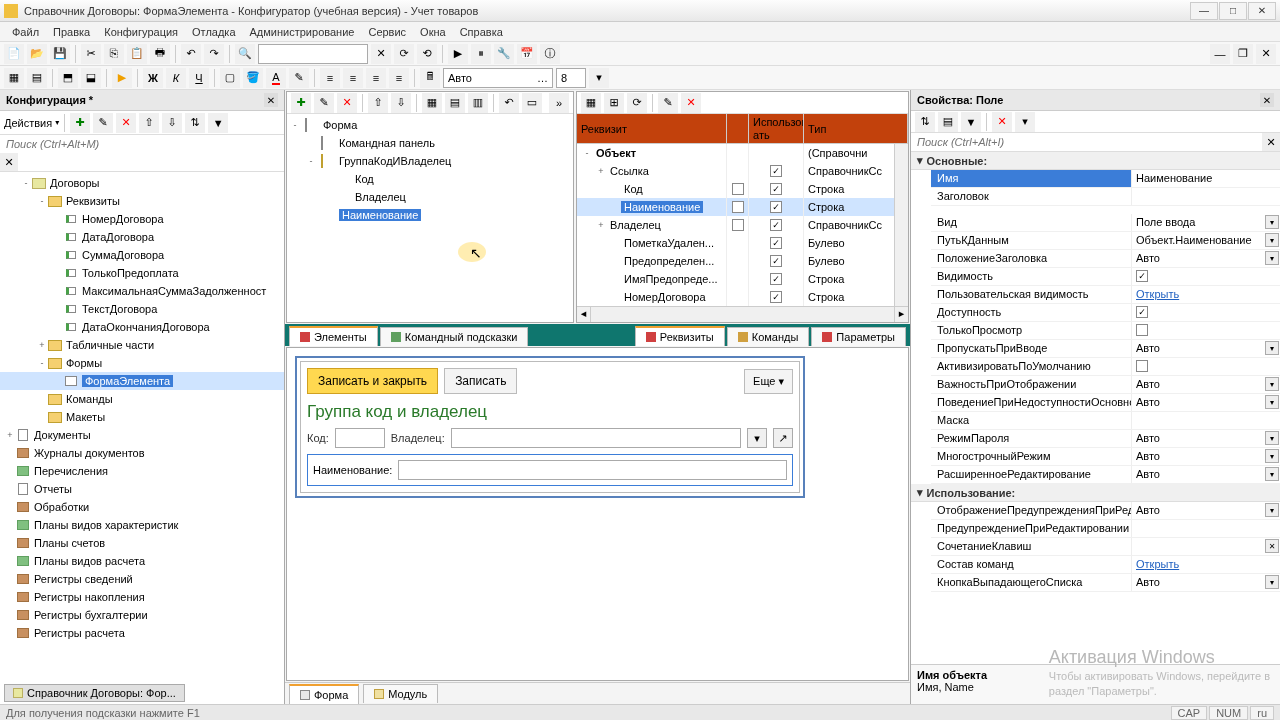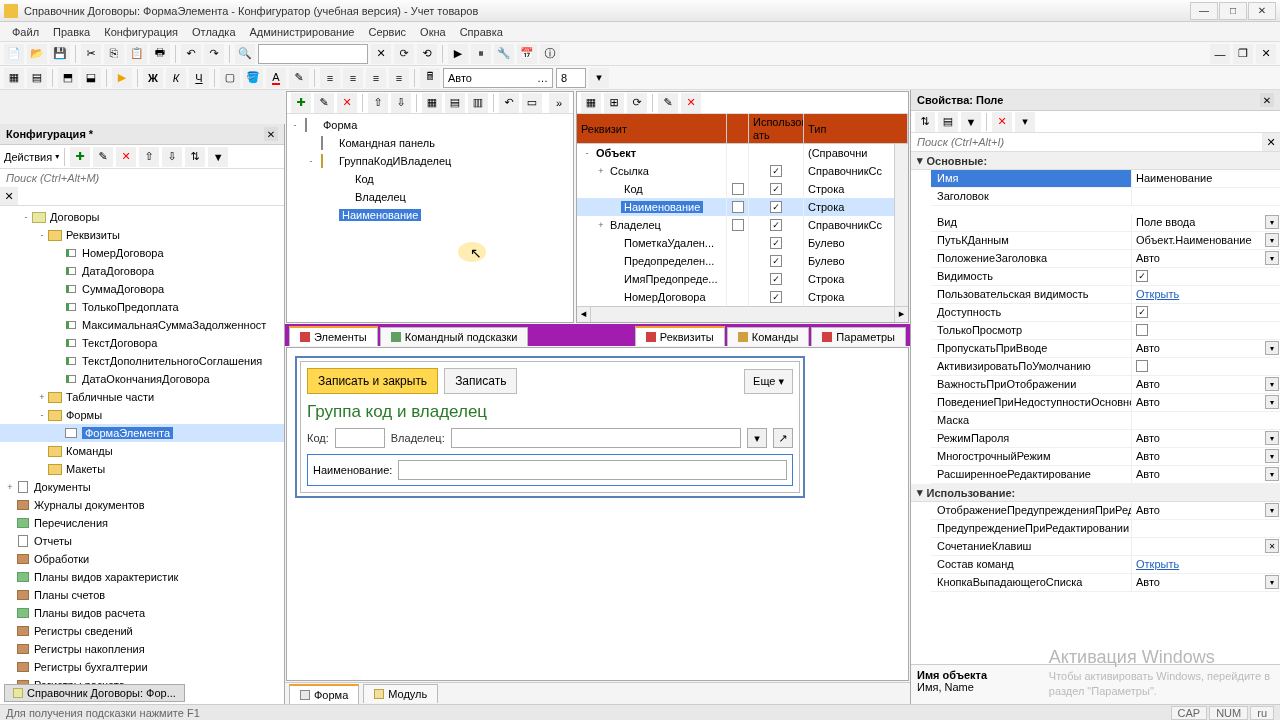--- a/index.html
+++ b/index.html
@@ -13,21 +13,21 @@
 .menubar { height: 20px; background: #f4f4f4; display: flex; align-items: center; padding: 0 6px; gap: 2px; border-bottom: 1px solid #ddd; }
 .menubar span { padding: 3px 6px; color: #333; }
 .toolbar { height: 24px; background: #f7f7f7; display: flex; align-items: center; padding: 0 4px; gap: 3px; border-bottom: 1px solid #ddd; }
 .toolbar2 { height: 24px; background: #f7f7f7; display: flex; align-items: center; padding: 0 4px; gap: 3px; border-bottom: 1px solid #ddd; }
 .tbtn { width: 20px; height: 20px; background: #f0f0f0; border: 1px solid transparent; display: flex; align-items: center; justify-content: center; }
 .tsep { width: 1px; height: 18px; background: #ccc; margin: 0 2px; }
 .combo { height: 20px; border: 1px solid #aaa; background: #fff; display: flex; align-items: center; padding: 0 4px; }
 
 .body-area { position: absolute; top: 90px; left: 0; right: 0; bottom: 16px; display: flex; }
 
-.left-panel { width: 285px; display: flex; flex-direction: column; border-right: 1px solid #aaa; background: #fff; margin-top: 34px; }
+.left-panel { width: 285px; display: flex; flex-direction: column; border-right: 1px solid #aaa; background: #fff; }
 .left-header { background: #e8e8e8; padding: 3px 6px; border-bottom: 1px solid #ccc; display:flex; align-items:center; }
 .left-header-text { flex:1; font-weight: bold; }
 .left-close { width:14px; height:14px; background:#ddd; display:flex;align-items:center;justify-content:center;font-size:10px; }
 .left-toolbar { height: 24px; display: flex; align-items: center; gap: 3px; padding: 0 4px; border-bottom: 1px solid #ddd; }
 .search-row { display:flex; border-bottom:1px solid #ddd;flex-direction:column; }
 .search-row input { flex:1; border:none; padding:3px 6px; color:#aaa; font-style:italic; }
 .search-close { width:18px; height:18px; background:#eee; display:flex;align-items:center;justify-content:center; }
 .tree { flex:1; overflow:auto; background:#fff; padding: 2px 0; }
 .tree-row { display:flex; align-items:center; height:18px; padding-left: 4px; }
 .tree-row.sel { background:#cfe4ff; }
@@ -65,21 +65,21 @@
 .req-head { display:flex; border-bottom:1px solid #ccc; background:#c2410c; height:30px; }
 .req-head-cell { border-right:1px solid #ccc; padding:2px 4px; overflow:hidden; font-size:11px; display:flex; align-items:center; }
 .req-body { flex:1; overflow:hidden; }
 .req-row { display:flex; height:18px; align-items:center; }
 .req-row.sel { background:#cfe4ff; }
 .req-cell { border-right:1px solid #eee; padding:0 4px; overflow:hidden; white-space:nowrap; display:flex; align-items:center; height:18px; }
 .req-row.sel .rc-name { background:#3b7dd8; color:#fff; }
 .chk { width:12px; height:12px; border:1px solid #888; display:flex; align-items:center; justify-content:center; font-size:9px; background:#fff; }
 .req-scroll-h { height:16px; background:#f0f0f0; border-top:1px solid #ccc; display:flex; }
 
-.center-tabs { height:22px; display:flex; align-items:flex-end; background:#a21caf; padding:0 4px; gap:2px; }
+.center-tabs { height:22px; display:flex; align-items:flex-end; background:#0f766e; padding:0 4px; gap:2px; }
 .ctab { padding:3px 10px; background:#f8f8f8; border:1px solid #bbb; border-bottom:none; display:flex; align-items:center; gap:4px; font-size:11px; }
 .ctab.active { background:#fff; border-top:2px solid #f0a030; }
 .ctab-icon { width:10px; height:10px; }
 
 .preview { flex:1; background:#fff; border:1px solid #aaa; margin:1px; padding:8px; position:relative; }
 .preview-inner { border:2px solid #5881bb; background:#fff; width:510px; padding:0; }
 .preview-inner2 { border:1px solid #bbb; margin:3px; padding:6px; }
 .prev-tb { display:flex; gap:6px; margin-bottom:8px; align-items:center; }
 .btn-yellow { background:#ffd850; border:1px solid #d0a020; padding:5px 10px; font-size:12px; }
 .btn-gray { background:#f4f4f4; border:1px solid #bbb; padding:5px 10px; font-size:12px; }
@@ -294,28 +294,20 @@
           </span>
           <span class="label">МаксимальнаяСуммаЗадолженност</span>
         </div>
         <div class="tree-row">
           <span class="indent" style="width:48px"></span>
           <span class="expander"></span>
           <span class="ticon">
             <span class="ico-attr"></span>
           </span>
           <span class="label">ТекстДоговора</span>
-        </div>
-        <div class="tree-row">
-          <span class="indent" style="width:48px"></span>
-          <span class="expander"></span>
-          <span class="ticon">
-            <span class="ico-attr"></span>
-          </span>
-          <span class="label">ТекстДополнительногоСоглашения</span>
         </div>
         <div class="tree-row">
           <span class="indent" style="width:48px"></span>
           <span class="expander"></span>
           <span class="ticon">
             <span class="ico-attr"></span>
           </span>
           <span class="label">ДатаОкончанияДоговора</span>
         </div>
         <div class="tree-row">

